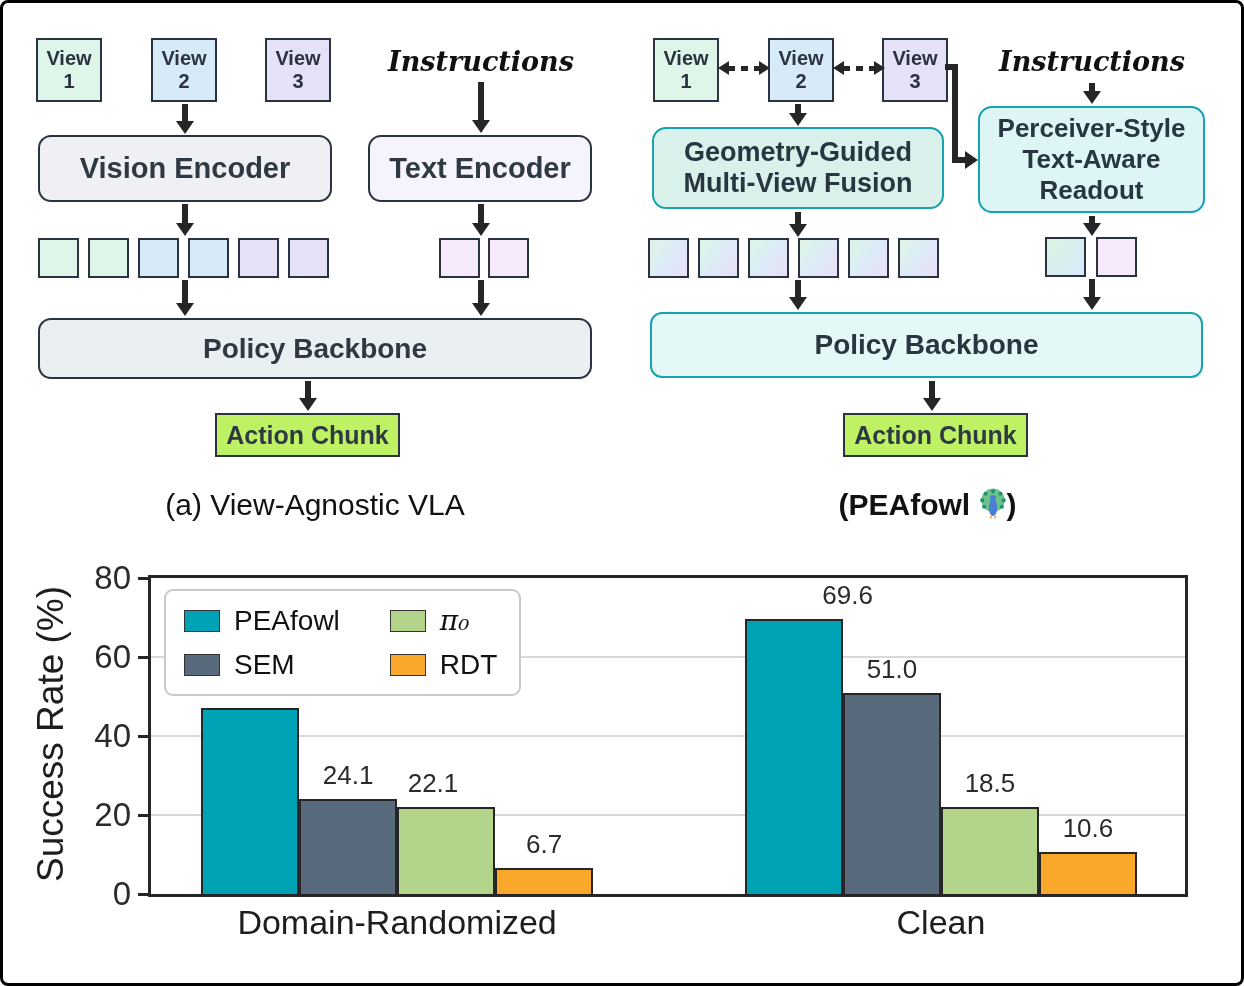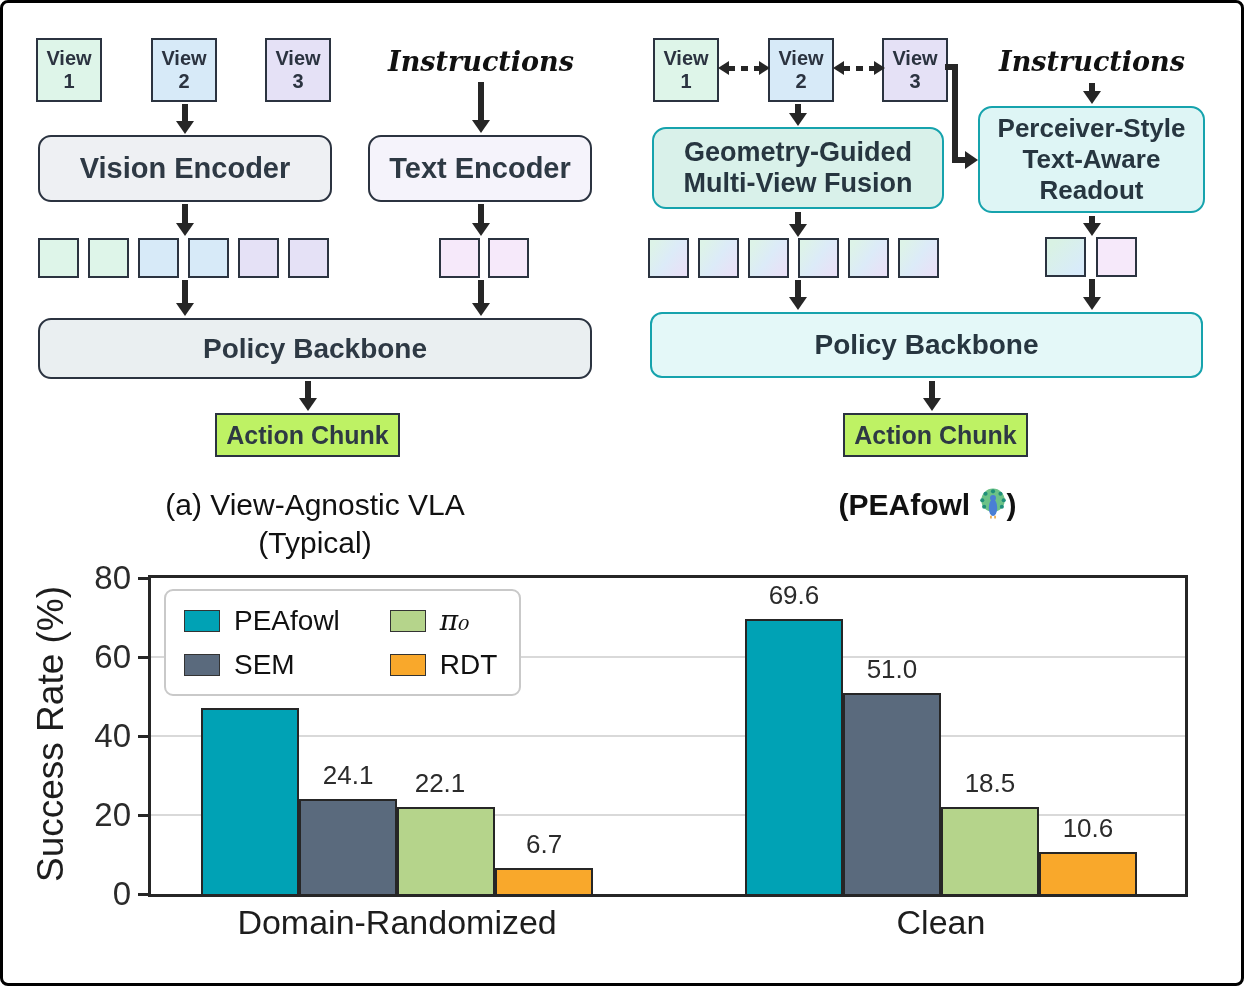--- a/index.html
+++ b/index.html
@@ -87,21 +87,20 @@
 
   <div class="encbox" style="left:38px;top:318px;width:554px;height:61px;background:#eaeff1;font-size:28px;"><span>Policy Backbone</span></div>
 
   <div class="varr" style="left:305px;top:381px;height:18px;"></div>
   <div class="acbox" style="left:215px;top:413px;width:185px;height:44px;">
       <span>Action Chunk</span>
     </div>
 
   <div class="caption" style="left:75px;top:486px;width:480px;">
     <div>(a) View-Agnostic VLA</div>
-    <div>(Typical)</div>
   </div>
 </div>
 
 <div>
   <div class="vbox" style="left:653px;top:38px;background:#def5e9;"><span>View
 1</span></div>
   <div class="vbox" style="left:768px;top:38px;background:#d7eaf8;"><span>View
 2</span></div>
   <div class="vbox" style="left:882px;top:38px;background:#e5e1f6;"><span>View
 3</span></div>
@@ -197,26 +196,26 @@
     <div class="grid" style="bottom: 236px;"></div>
     <div class="ytickmark" style="bottom: 235.5px;"></div>
     <div class="yticklabel" style="bottom: 218px;">60</div>
     <div class="ytickmark" style="bottom: 314.5px;"></div>
     <div class="yticklabel" style="bottom: 297px;">80</div>
     <div class="bar" style="left: 50.092px; width: 98px; height: 186.045px; background: rgb(0, 162, 181);"></div>
     <div class="bval" style="left: 20.092px; width: 158px; bottom: 194.045px;">47.1</div>
     <div class="bar" style="left: 148.092px; width: 98px; height: 95.195px; background: rgb(90, 106, 125);"></div>
     <div class="bval" style="left: 118.092px; width: 158px; bottom: 103.195px;">24.1</div>
     <div class="bar" style="left: 246.092px; width: 98px; height: 87.295px; background: rgb(181, 212, 139);"></div>
-    <div class="bval" style="left: 210px; width: 158px; bottom: 95.295px;">22.1</div>
+    <div class="bval" style="left: 203px; width: 158px; bottom: 95.295px;">22.1</div>
     <div class="bar" style="left: 344.092px; width: 98px; height: 26.465px; background: rgb(249, 168, 43);"></div>
     <div class="bval" style="left: 314.092px; width: 158px; bottom: 34.465px;">6.7</div>
     <div class="xlabel" style="left: 36.092px;">Domain-Randomized</div>
     <div class="bar" style="left: 593.976px; width: 98px; height: 274.92px; background: rgb(0, 162, 181);"></div>
-    <div class="bval" style="left: 563.976px; width: 158px; bottom: 282.92px;">69.6</div>
+    <div class="bval" style="left: 563.976px; width: 158px; bottom: 282.92px; text-align: right;">69.6</div>
     <div class="bar" style="left: 691.976px; width: 98px; height: 201.45px; background: rgb(90, 106, 125);"></div>
     <div class="bval" style="left: 661.976px; width: 158px; bottom: 209.45px;">51.0</div>
     <div class="bar" style="left: 789.976px; width: 98px; height: 86.9px; background: rgb(181, 212, 139);"></div>
     <div class="bval" style="left: 759.976px; width: 158px; bottom: 94.9px;">18.5</div>
     <div class="bar" style="left: 887.976px; width: 98px; height: 41.87px; background: rgb(249, 168, 43);"></div>
     <div class="bval" style="left: 857.976px; width: 158px; bottom: 49.87px;">10.6</div>
     <div class="xlabel" style="left: 579.976px;">Clean</div>
   </div>
 
 </body></html>

